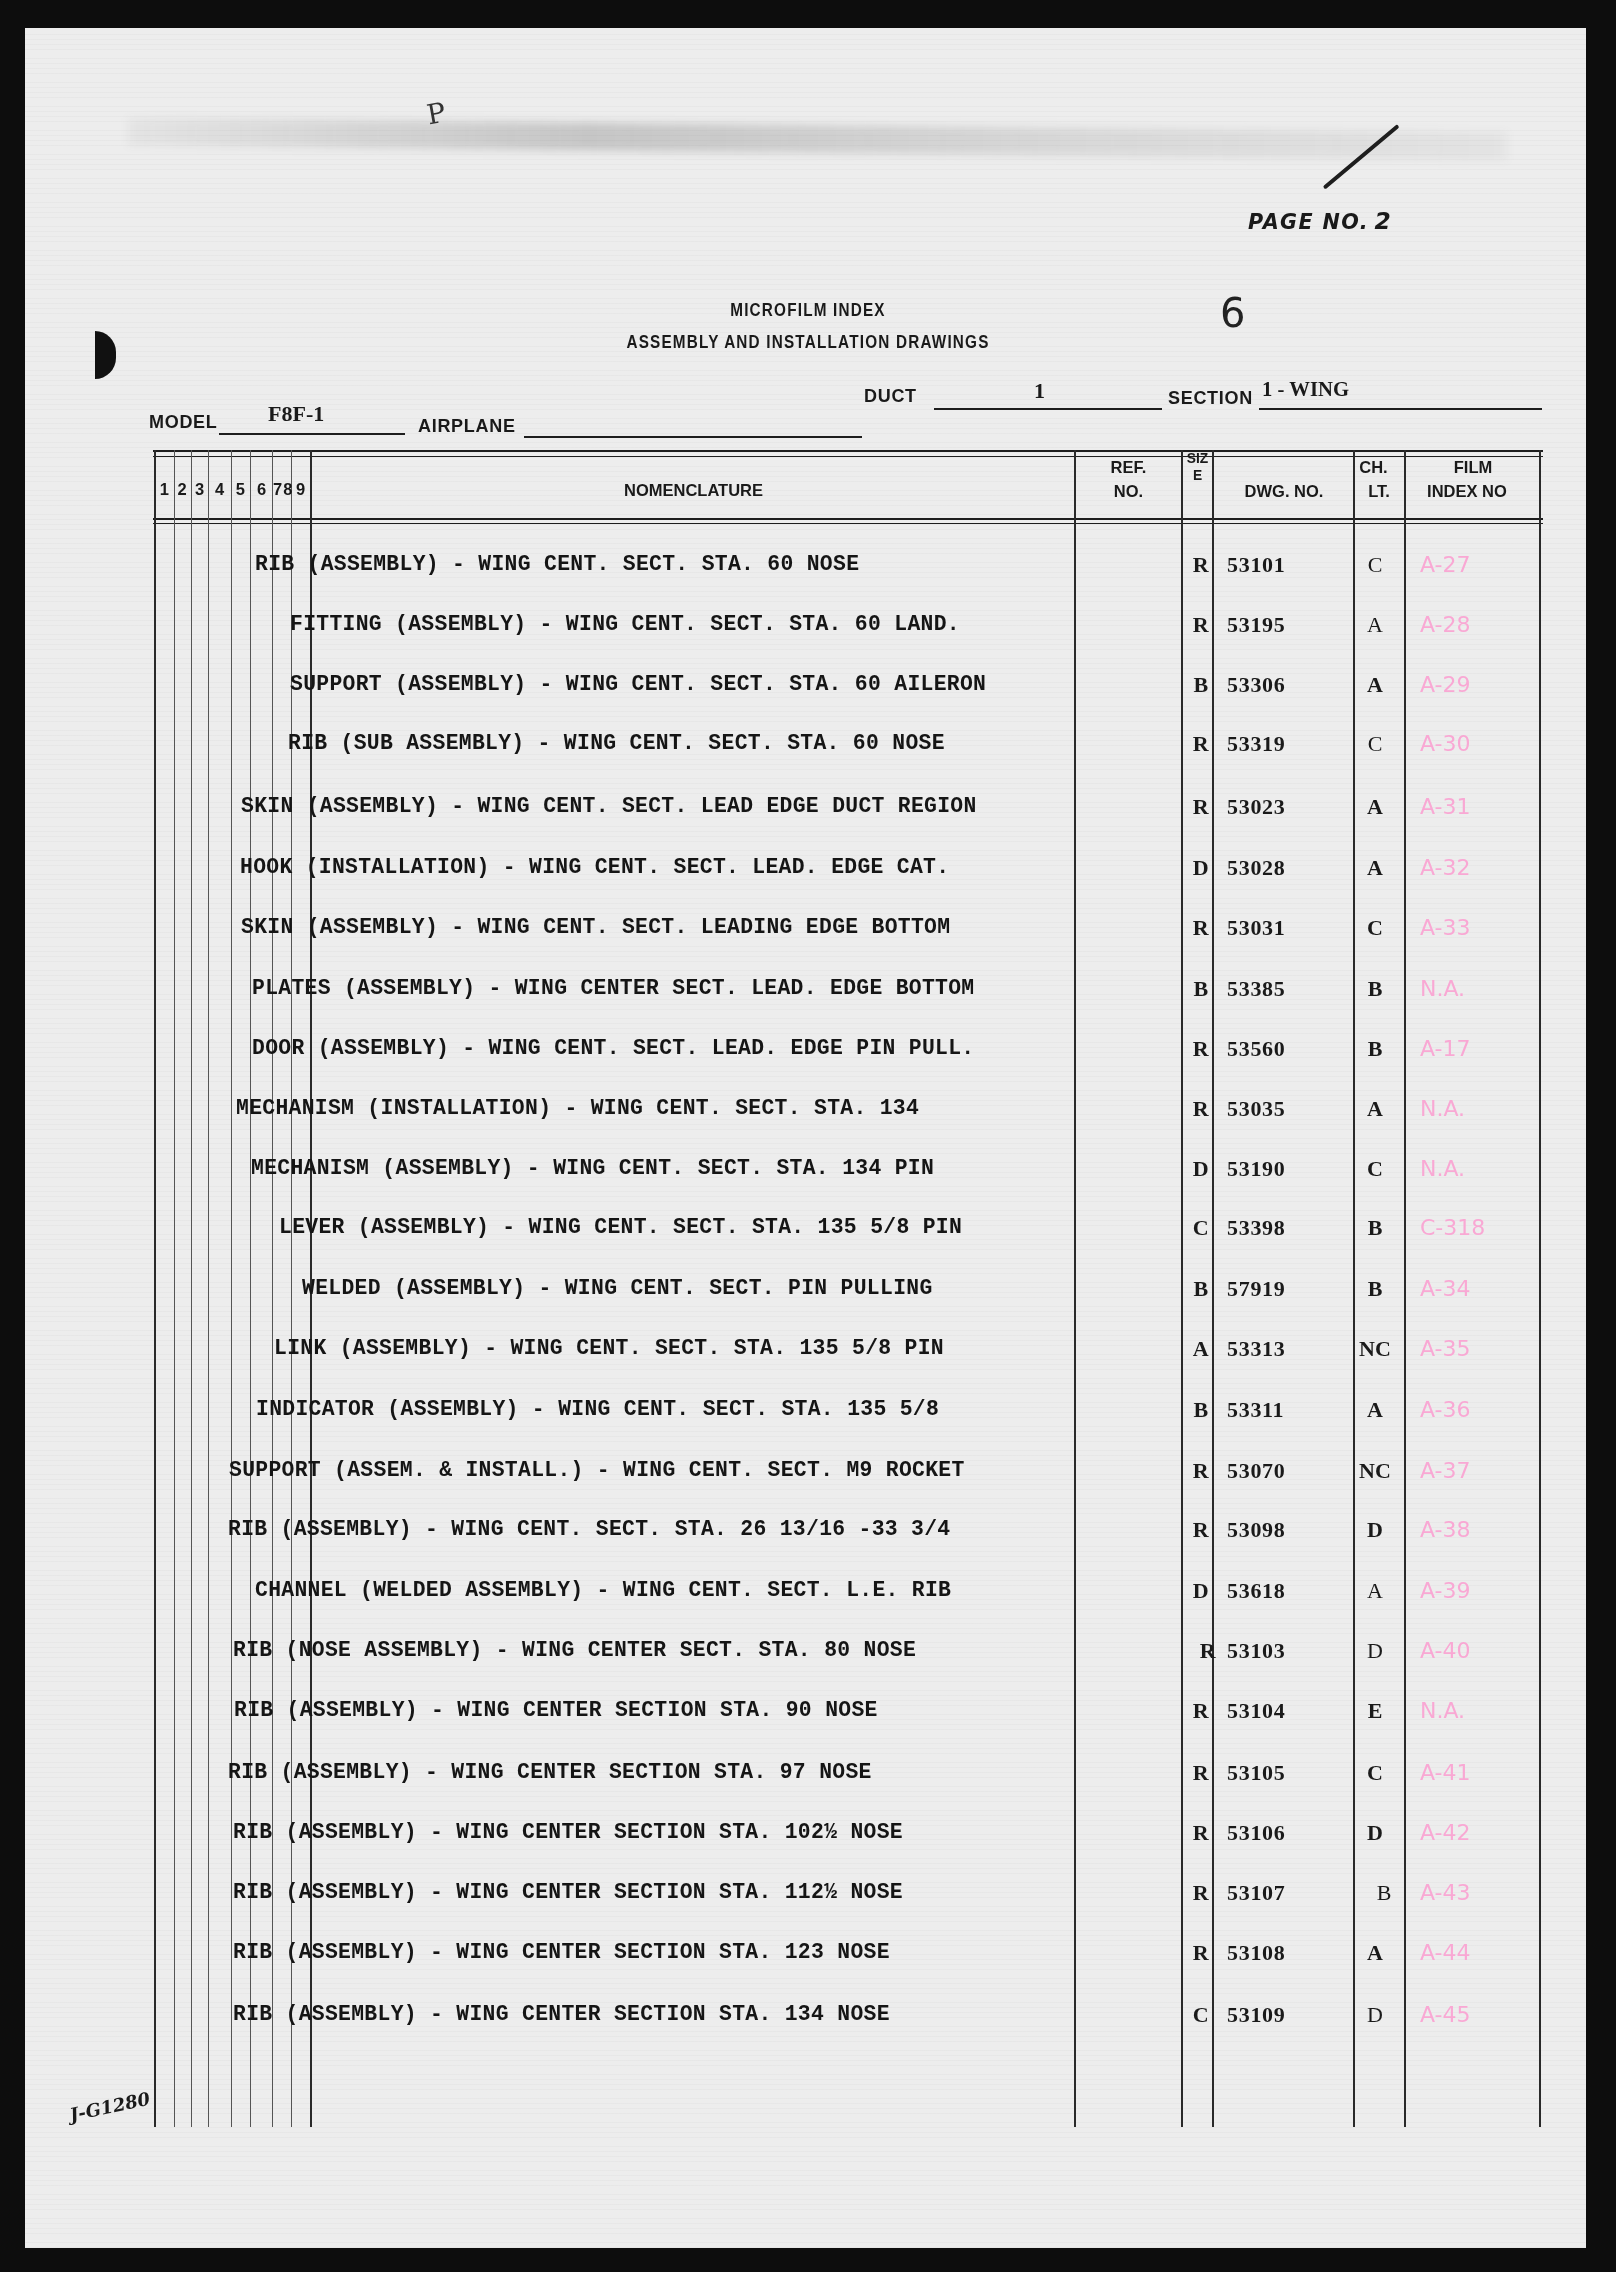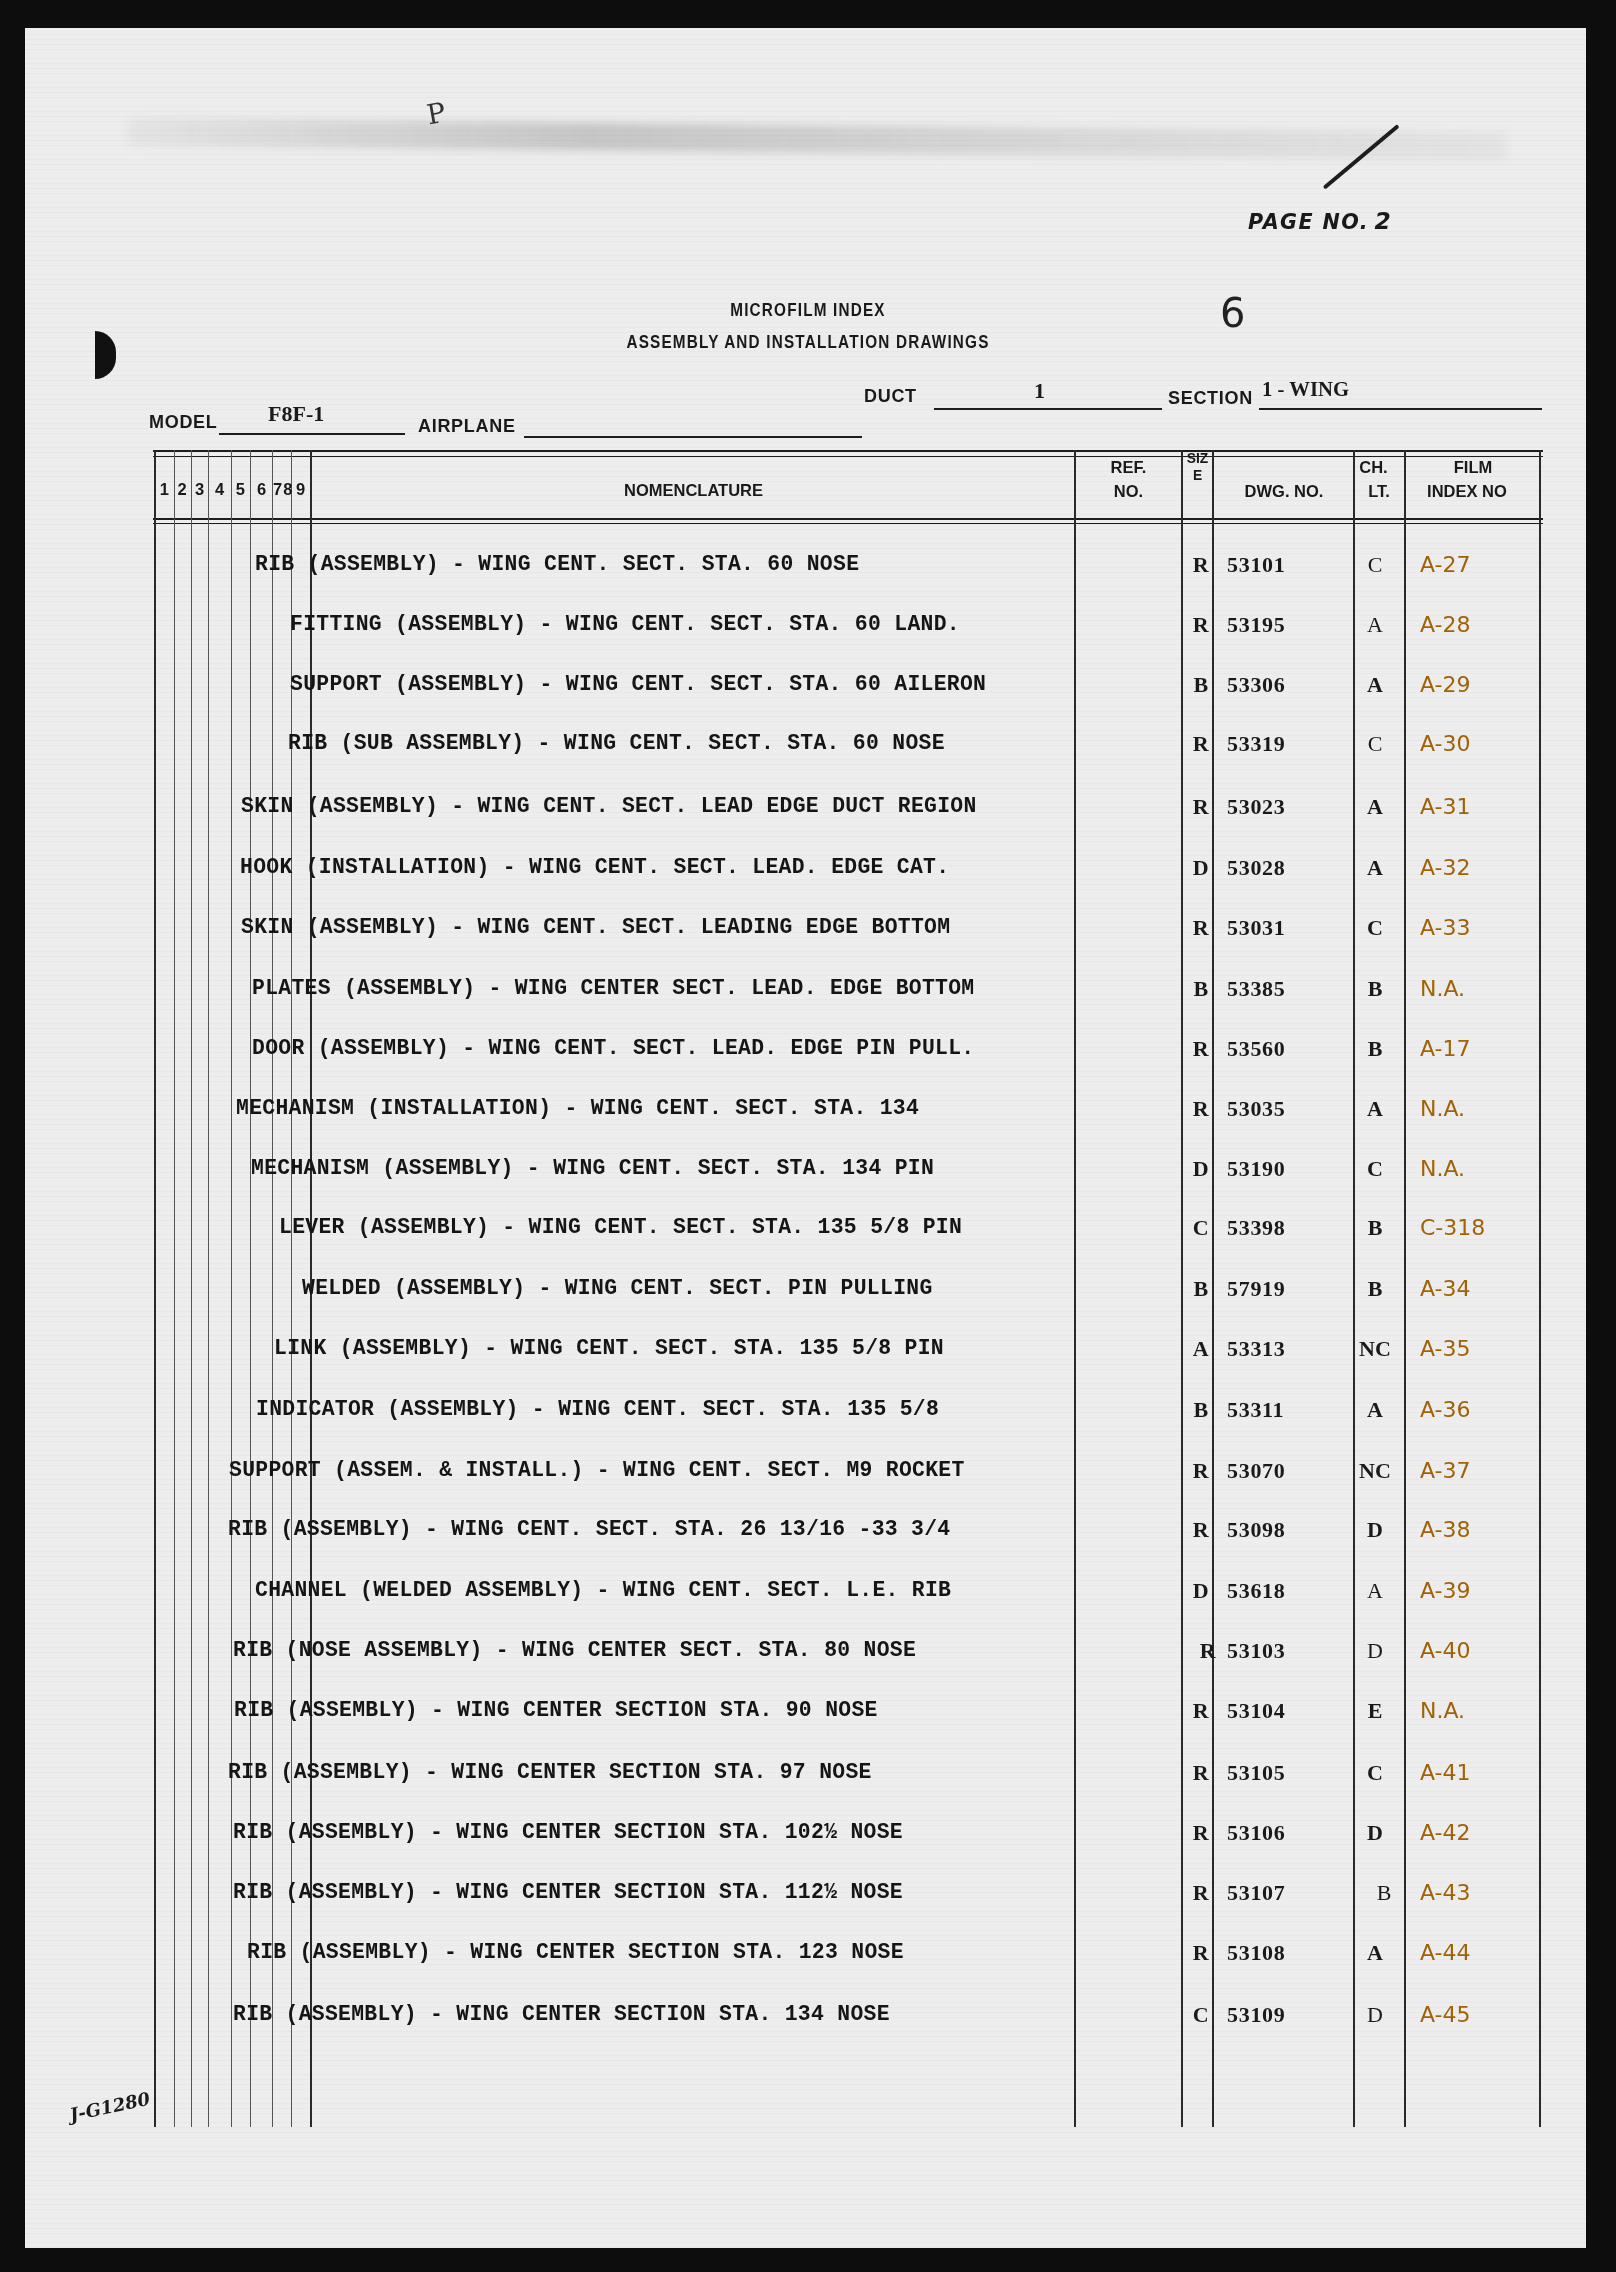--- a/index.html
+++ b/index.html
@@ -33,21 +33,21 @@
   .vline { position:absolute; top:0; bottom:0; width:2.1px; background:#2a2a2a; }
   .vthin { position:absolute; top:0; bottom:0; width:1.4px; background:#555; }
   .hdr { position:absolute; font-family:"Liberation Sans", sans-serif; font-weight:bold; font-size:16.5px; text-align:center; line-height:23.4px; }
   .rows { position:absolute; left:0; top:0; }
   .row { position:absolute; left:0; width:1596px; height:41px;text-decoration:underline; }
   .nom { position:absolute; font-family:"Liberation Mono", monospace; font-weight:bold; font-size:21.4px; white-space:nowrap; color:#151515; letter-spacing:0.3px; }
   .size { position:absolute; left:1187px; width:27.6px; text-align:center; font-family:"Liberation Serif", serif; font-weight:bold; font-size:22px; }
   .dwg { position:absolute; left:1227px; width:103px; font-family:"Liberation Serif", serif; font-weight:bold; font-size:22px; letter-spacing:0.7px; }
   .chlt { position:absolute; left:1351px; width:48px; text-align:center; font-family:"Liberation Serif", serif; font-size:22px; }
   .chlt.bold { font-weight:bold; }
-  .film { position:absolute; left:1420px; width:97px; font-family:"DejaVu Sans", sans-serif; font-size:22px; color:#a16207; }
+  .film { position:absolute; left:1420px; width:97px; font-family:"DejaVu Sans", sans-serif; font-size:22px; color:#f9a8d4; }
   .footer-code { position:absolute; left:69px; top:2096px; font-family:"DejaVu Serif", serif; font-style:italic; font-weight:bold; font-size:18px; transform:rotate(-12deg); }
   .left-mark { position:absolute; left:95px; top:331px; width:20.7px; height:48px; background:#111; border-radius:0 27.6px 27.6px 0; }
 </style>
 </head>
 <body>
 
 <div class="sheet">
   <div class="smudge"></div>
 </div>
 
@@ -274,21 +274,21 @@
     <span class="film">A-42</span>
   </div>
   <div class="row" style="top:1880px;">
     <span class="nom" style="left:233px;">RIB (ASSEMBLY) - WING CENTER SECTION STA. 112½ NOSE</span>
     <span class="size">R</span>
     <span class="dwg">53107</span>
     <span class="chlt" style="left:1360px;">B</span>
     <span class="film">A-43</span>
   </div>
   <div class="row" style="top:1940px;">
-    <span class="nom" style="left:239px;padding-left:8px;">RIB (ASSEMBLY) - WING CENTER SECTION STA. 123 NOSE</span>
+    <span class="nom" style="left:233px;">RIB (ASSEMBLY) - WING CENTER SECTION STA. 123 NOSE</span>
     <span class="size">R</span>
     <span class="dwg">53108</span>
     <span class="chlt bold">A</span>
     <span class="film">A-44</span>
   </div>
   <div class="row" style="top:2002px;">
     <span class="nom" style="left:233px;">RIB (ASSEMBLY) - WING CENTER SECTION STA. 134 NOSE</span>
     <span class="size">C</span>
     <span class="dwg">53109</span>
     <span class="chlt">D</span>

